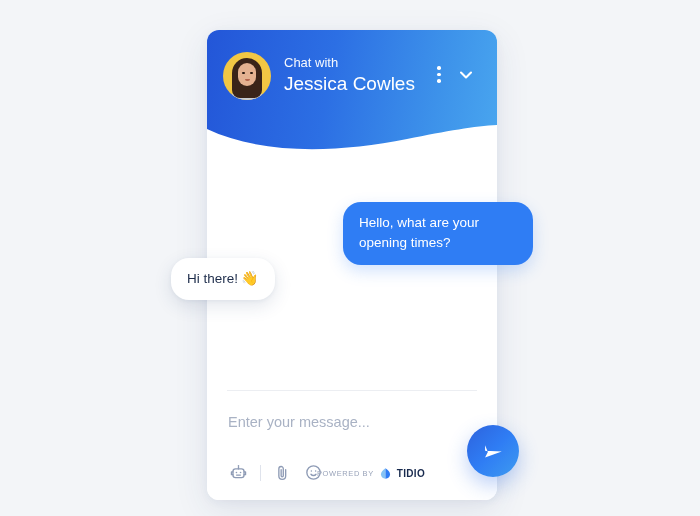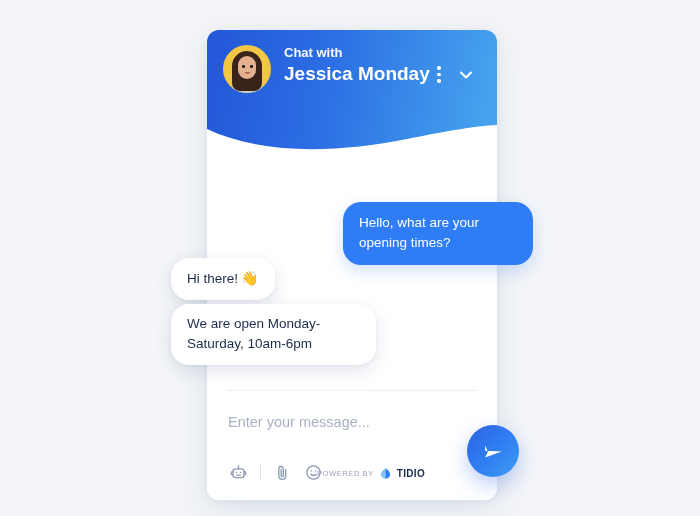--- a/index.html
+++ b/index.html
@@ -34,23 +34,23 @@
     position: absolute;
     left: 0; top: 0;
     width: 290px;
     height: 122px;
     border-radius: 12px 12px 0 0;
     background: linear-gradient(100deg, #2356d8 0%, #2c6fe4 42%, #3d92ea 78%, #49a6ef 100%);
     overflow: hidden;
   }
   #header-top {
     display: flex;
+    align-items: center;
     padding: 15px 22px 0 16px;
     height: 76px;
-    font-weight: bold;
   }
 
   .avatar {
     width: 48px; height: 48px;
     border-radius: 50%;
     background: #f2c744;
     overflow: hidden;
     flex: 0 0 auto;
     position: relative;
   }
@@ -270,21 +270,21 @@
         <div class="av-body"></div>
         <div class="av-hair"></div>
         <div class="av-face"></div>
         <div class="av-eye-l"></div>
         <div class="av-eye-r"></div>
         <div class="av-mouth"></div>
       </div>
 
       <div class="header-titles">
         <div class="header-kicker">Chat with</div>
-        <div class="header-name">Jessica Monday</div>
+        <div class="header-name">Jessica Cowles</div>
       </div>
 
       <div class="header-actions">
         <button class="icon-btn">
           <span class="dots">
             <i></i>
               <i></i>
               <i></i>
           </span>
         </button>
@@ -308,23 +308,20 @@
   <div id="message-list">
 
     <div class="msg-row" id="row-user">
       <div class="bubble-out">Hello, what are your opening times?</div>
     </div>
 
     <div class="msg-row" id="row-bot-greet">
       <div class="bubble-in"><span>Hi there! </span><span class="wave-emoji">👋</span></div>
     </div>
 
-    <div class="msg-row" id="row-bot-hours">
-      <div class="bubble-in">We are open Monday-Saturday, 10am-6pm</div>
-    </div>
 
   </div>
 
   <div id="composer">
 
     <div id="composer-divider"></div>
 
     <input id="message-input" type="text" placeholder="Enter your message..." style="">
 
     <div id="composer-tools">

